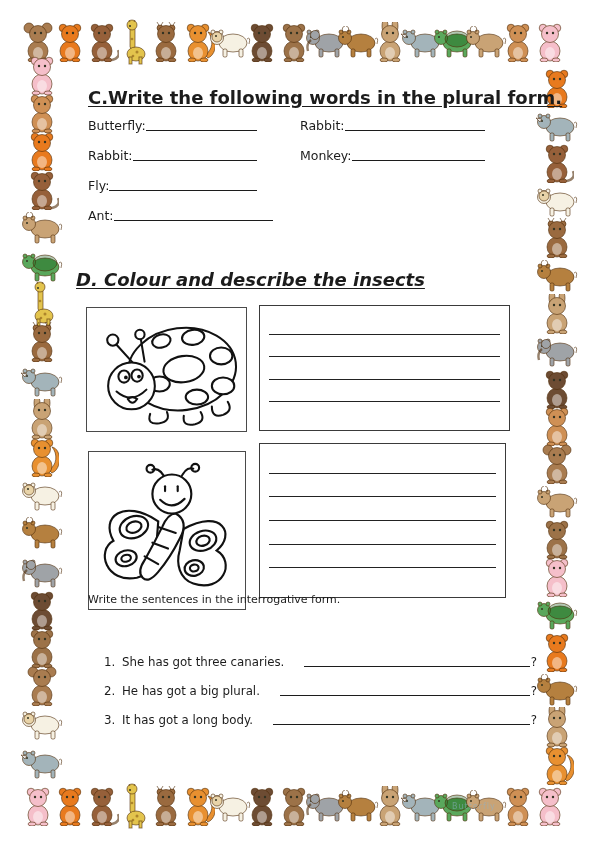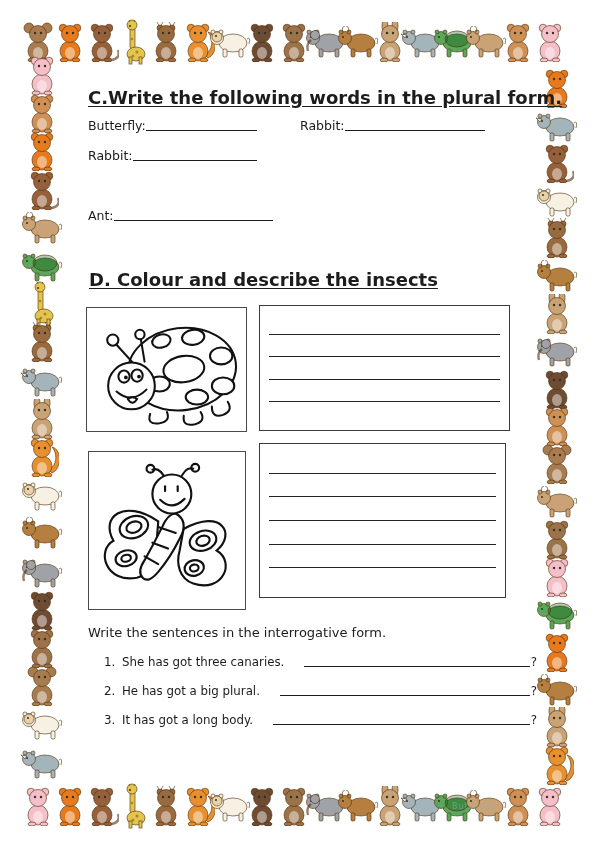--- a/index.html
+++ b/index.html
@@ -9,21 +9,21 @@
     background:#ffffff; overflow:hidden;
     font-family:"DejaVu Sans", sans-serif; color:#1c1c1c;
   }
   #border-layer { position:absolute; inset:0; }
   .border-animal { position:absolute; }
   .heading {
     position:absolute; font-size:18px; font-weight:bold;
     text-decoration:underline; text-underline-offset:2px; white-space:nowrap;
   }
   #c-heading { left:88px; top:87px; }
-  #d-heading { left:89px; top:269px; }
+  #d-heading { left:76px; top:269px;font-style:italic; }
   .wordgrid { position:absolute; left:88px; top:103px; width:397px; }
   .wordrow { display:flex; height:30px; align-items:flex-end; font-size:12.5px; }
   .cell { display:flex; align-items:flex-end; }
   .cell .label { white-space:nowrap; line-height:1.1; }
   .cell.l { width:169px; margin-right:43px; }
   .cell.r { width:185px; }
   .blank { flex:1; border-bottom:1.4px solid #1c1c1c; height:2px; margin-bottom:2px; }
   .imgbox {
     position:absolute; border:1.6px solid #4a4a4a; background:#fff;
     display:flex; align-items:center; justify-content:center;
@@ -31,21 +31,21 @@
   #ladybug-box { left:86px; top:307px; width:161px; height:125px; }
   #butterfly-box { left:88px; top:451px; width:158px; height:159px; }
   .linesbox {
     position:absolute; border:1.5px solid #3a3a3a; background:#fff;
     display:flex; flex-direction:column; justify-content:space-evenly;
     padding:6px 9px;
   }
   #lines-box-1 { left:259px; top:305px; width:251px; height:126px; }
   #lines-box-2 { left:259px; top:443px; width:247px; height:155px; }
   .line { border-bottom:1.7px solid #222; height:0; }
-  #e-intro { position:absolute; left:88px; top:625px; font-size:13px; white-space:nowrap; }
+  #e-intro { position:absolute; left:88px; top:593px; font-size:11px; white-space:nowrap; }
   .sentences { position:absolute; left:104px; top:640px; width:433px; }
   .sentrow { display:flex; height:29px; align-items:flex-end; font-size:11.8px; }
   .sentrow .num { width:18px; line-height:1.1; }
   .sentrow .stext { margin-right:20px; white-space:nowrap; line-height:1.1; }
   .sentrow .sline { flex:1; border-bottom:1.3px solid #1c1c1c; height:2px; margin-bottom:2px; }
   .sentrow .punct { margin-left:1px; line-height:1.1; }
   .watermark {
     position:absolute; left:452px; top:802px; font-size:8px;
     color:#8fb0c6; opacity:.55; letter-spacing:1px;
   }
@@ -887,22 +887,30 @@
       <div class="cell r">
           <span class="label">Rabbit:</span>
           <span class="blank"></span>
         </div>
     </div>
     <div class="wordrow">
       <div class="cell l">
           <span class="label">Rabbit:</span>
           <span class="blank"></span>
         </div>
+      <div class="cell r">
+          <span class="label">Monkey:</span>
+          <span class="blank"></span>
+        </div>
     </div>
     <div class="wordrow">
+      <div class="cell l">
+          <span class="label">Fly:</span>
+          <span class="blank"></span>
+        </div>
     </div>
     <div class="wordrow">
       <div class="cell r">
           <span class="label">Ant:</span>
           <span class="blank"></span>
         </div>
     </div>
   </div>
 
   <div class="heading" id="d-heading">D. Colour and describe the insects</div>

